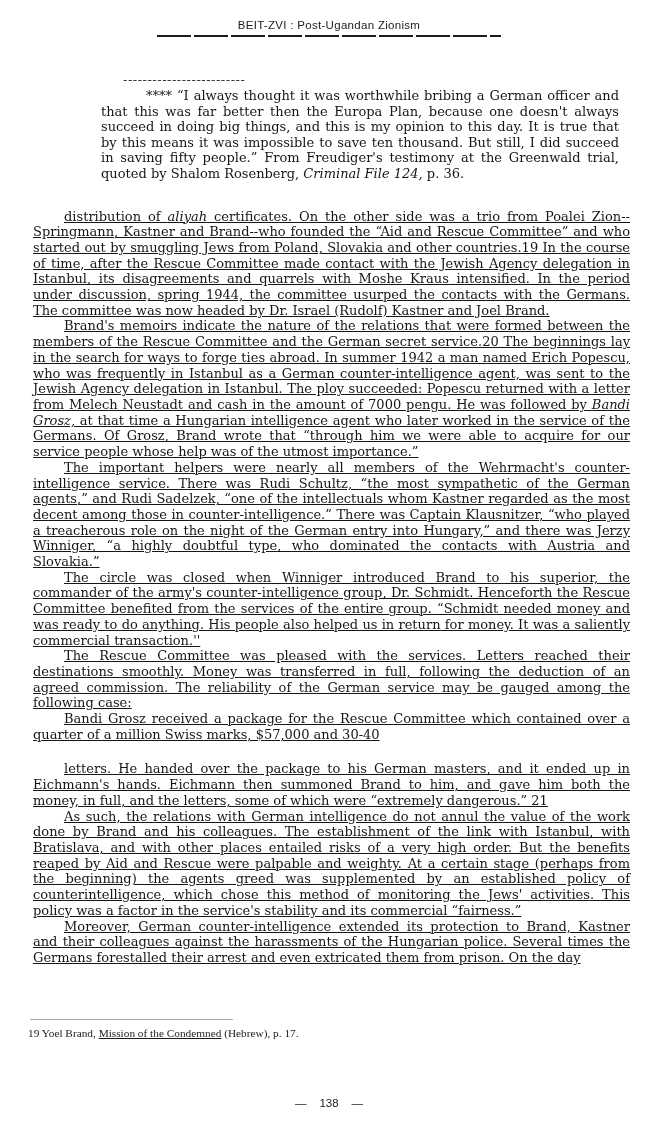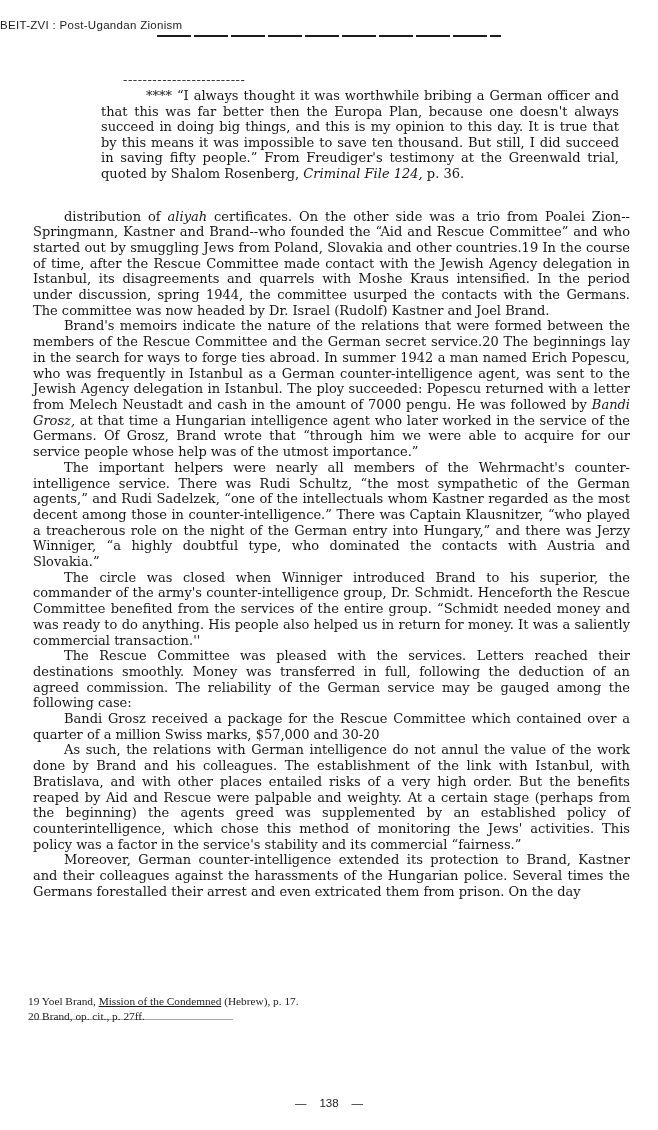--- a/index.html
+++ b/index.html
@@ -1,31 +1,31 @@
 <!DOCTYPE html>
 <html><head>
 <meta charset="utf-8">
 <style>
   html,body{margin:0;padding:0;background:#ffffff;}
   .page{position:relative;width:658px;height:1130px;background:#ffffff;overflow:hidden;
         font-family:"DejaVu Serif",serif;color:#161616;}
-  .header-title{padding-top:19px;
+  .header-title{padding-top:19px;text-align:center;
         font-family:"Liberation Sans",sans-serif;font-size:11.5px;letter-spacing:.3px;color:#1d1d1d;}
   .header-underline{width:344px;height:2px;margin:4px auto 0;
         background:repeating-linear-gradient(to right,#1c1c1c 0 34px,transparent 34px 37px);}
   .quote{margin:36px 28px 0 90px;text-align:justify;font-size:13px;line-height:15.6px;}
   .quote-dashes{margin-left:33px;font-size:13px;line-height:13px;letter-spacing:.5px;color:#3a3a3a;}
   .quote-para{margin:2px 11px 0;text-indent:45px;}
-  .body-text{margin:27px 28px 0 33px;text-align:justify;font-size:13px;line-height:15.7px;}
+  .body-text{margin:27px 28px 0 33px;text-align:justify;font-size:13px;line-height:15.7px;text-decoration:underline;}
   .para{margin:0;text-indent:31px;}
   .para.gap{margin-top:19px;}
   .it{font-style:italic;}
   .ul{text-decoration:underline;}
   .fn-divider{position:absolute;left:30px;top:1019px;width:203px;height:1px;background:#aaaaaa;}
-  .footnotes{position:absolute;left:28px;top:994px;right:28px;
+  .footnotes{position:absolute;left:28px;top:1026px;right:28px;
         font-family:"Liberation Serif",serif;font-size:11.3px;line-height:15.3px;color:#1b1b1b;}
   .footnote{margin:0;}
   .footer{position:absolute;left:0;top:1097px;width:100%;display:flex;justify-content:center;
         align-items:center;column-gap:13px;font-family:"Liberation Sans",sans-serif;
         font-size:11.5px;color:#222222;}
 </style>
 </head>
 <body>
 
 <div class="page">
@@ -37,29 +37,29 @@
     <div class="quote-dashes">-------------------------</div>
     <p class="quote-para" id="quote-para"><span>**** “I always thought it was worthwhile bribing a German officer and that this was far better then the Europa Plan, because one doesn't always succeed in doing big things, and this is my opinion to this day. It is true that by this means it was impossible to save ten thousand. But still, I did succeed in saving fifty people.” From Freudiger's testimony at the Greenwald trial, quoted by Shalom Rosenberg, </span><span class="it">Criminal File 124,</span><span> p. 36.</span></p>
   </div>
 
   <div class="body-text" id="body-text">
       <p class="para"><span>distribution of </span><span class="it">aliyah</span><span> certificates. On the other side was a trio from Poalei Zion--Springmann, Kastner and Brand--who founded the “Aid and Rescue Committee” and who started out by smuggling Jews from Poland, Slovakia and other countries.19 In the course of time, after the Rescue Committee made contact with the Jewish Agency delegation in Istanbul, its disagreements and quarrels with Moshe Kraus intensified. In the period under discussion, spring 1944, the committee usurped the contacts with the Germans. The committee was now headed by Dr. Israel (Rudolf) Kastner and Joel Brand.</span></p>
       <p class="para"><span>Brand's memoirs indicate the nature of the relations that were formed between the members of the Rescue Committee and the German secret service.20 The beginnings lay in the search for ways to forge ties abroad. In summer 1942 a man named Erich Popescu, who was frequently in Istanbul as a German counter-intelligence agent, was sent to the Jewish Agency delegation in Istanbul. The ploy succeeded: Popescu returned with a letter from Melech Neustadt and cash in the amount of 7000 pengu. He was followed by </span><span class="it">Bandi Grosz,</span><span> at that time a Hungarian intelligence agent who later worked in the service of the Germans. Of Grosz, Brand wrote that “through him we were able to acquire for our service people whose help was of the utmost importance.”</span></p>
       <p class="para"><span>The important helpers were nearly all members of the Wehrmacht's counter-intelligence service. There was Rudi Schultz, “the most sympathetic of the German agents,” and Rudi Sadelzek, “one of the intellectuals whom Kastner regarded as the most decent among those in counter-intelligence.” There was Captain Klausnitzer, “who played a treacherous role on the night of the German entry into Hungary,” and there was Jerzy Winniger, “a highly doubtful type, who dominated the contacts with Austria and Slovakia.”</span></p>
       <p class="para"><span>The circle was closed when Winniger introduced Brand to his superior, the commander of the army's counter-intelligence group, Dr. Schmidt. Henceforth the Rescue Committee benefited from the services of the entire group. “Schmidt needed money and was ready to do anything. His people also helped us in return for money. It was a saliently commercial transaction.''</span></p>
       <p class="para"><span>The Rescue Committee was pleased with the services. Letters reached their destinations smoothly. Money was transferred in full, following the deduction of an agreed commission. The reliability of the German service may be gauged among the following case:</span></p>
-      <p class="para"><span>Bandi Grosz received a package for the Rescue Committee which contained over a quarter of a million Swiss marks, $57,000 and 30-20</span></p>
+      <p class="para"><span>Bandi Grosz received a package for the Rescue Committee which contained over a quarter of a million Swiss marks, $57,000 and 30-40</span></p>
+      <p class="para gap"><span>letters. He handed over the package to his German masters, and it ended up in Eichmann's hands. Eichmann then summoned Brand to him, and gave him both the money, in full, and the letters, some of which were “extremely dangerous.” 21</span></p>
       <p class="para"><span>As such, the relations with German intelligence do not annul the value of the work done by Brand and his colleagues. The establishment of the link with Istanbul, with Bratislava, and with other places entailed risks of a very high order. But the benefits reaped by Aid and Rescue were palpable and weighty. At a certain stage (perhaps from the beginning) the agents greed was supplemented by an established policy of counterintelligence, which chose this method of monitoring the Jews' activities. This policy was a factor in the service's stability and its commercial “fairness.”</span></p>
       <p class="para"><span>Moreover, German counter-intelligence extended its protection to Brand, Kastner and their colleagues against the harassments of the Hungarian police. Several times the Germans forestalled their arrest and even extricated them from prison. On the day</span></p>
     </div>
 
   <div class="fn-divider"></div>
   <div class="footnotes" id="footnotes">
       <p class="footnote"><span>19 Yoel Brand, </span><span class="ul">Mission of the Condemned</span><span> (Hebrew), p. 17.</span></p>
-      <p class="footnote"><span>20 Brand, op. cit., p. 27ff.</span></p>
     </div>
 
   <div class="footer">
     <span>—</span>
     <span>138</span>
     <span>—</span>
   </div>
 
 </div>
 

